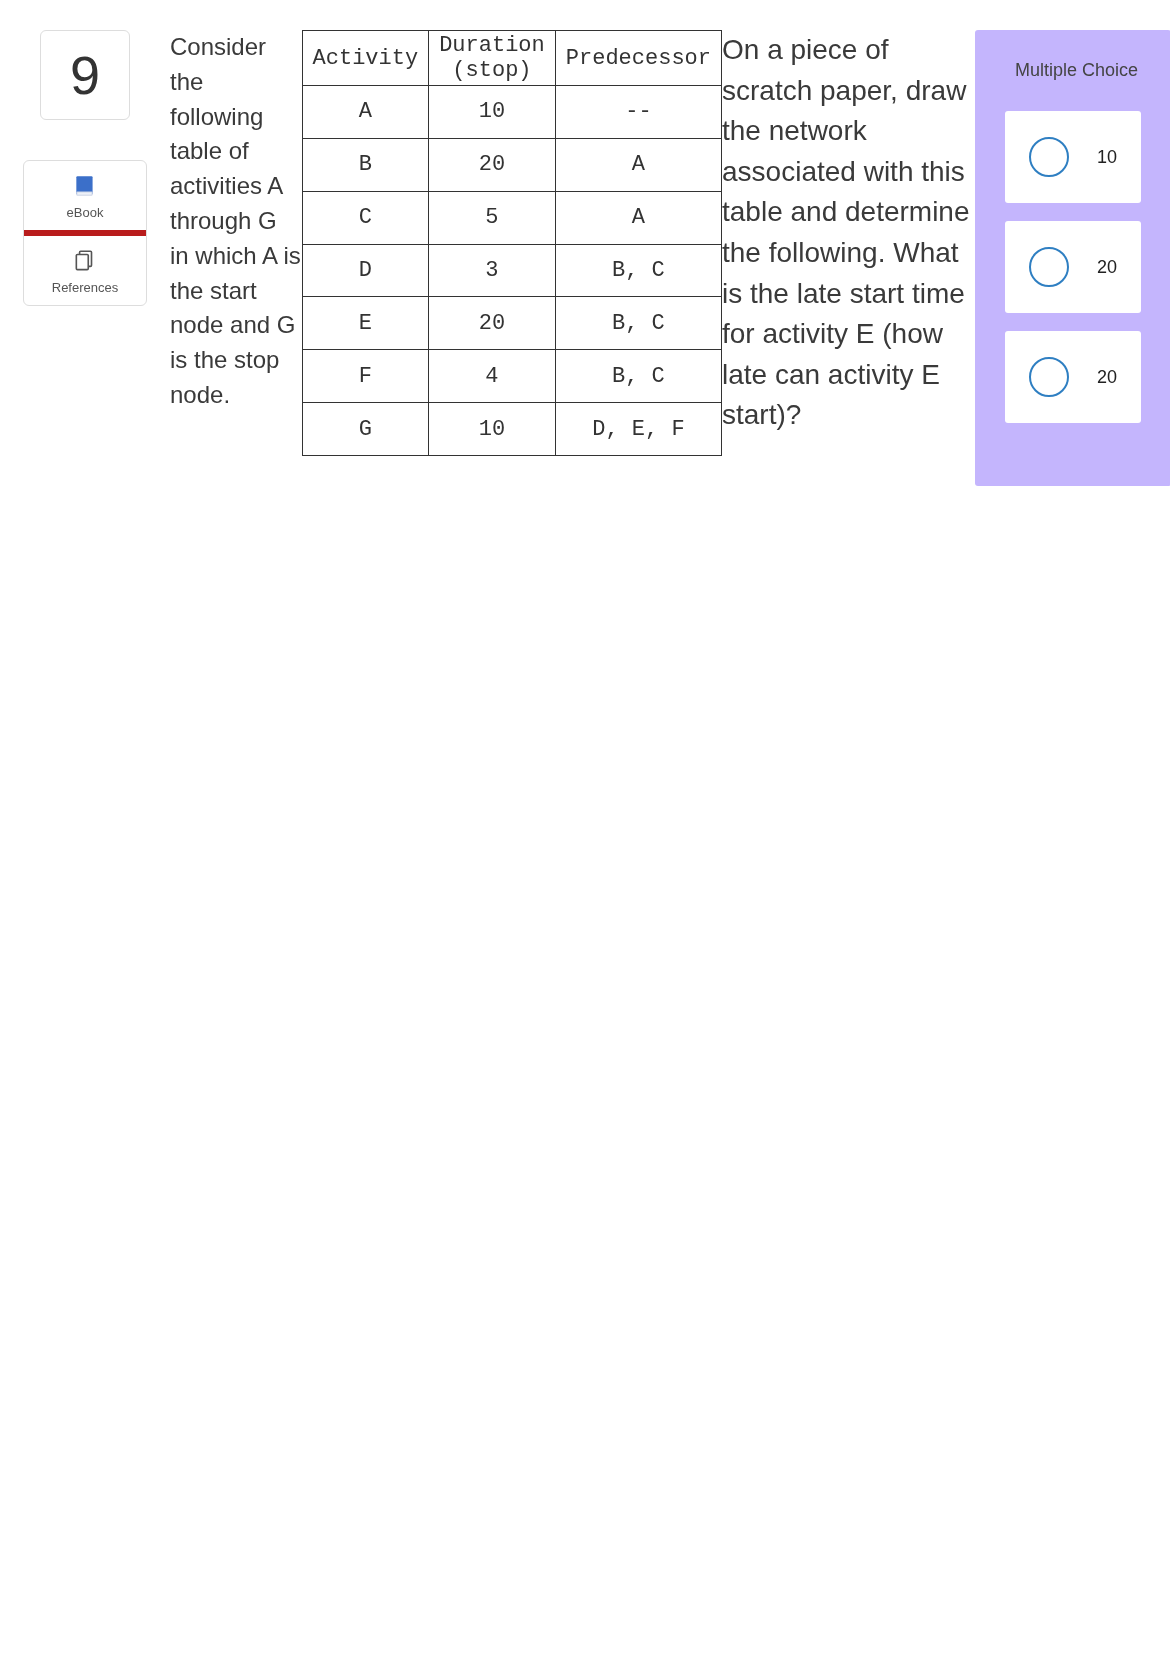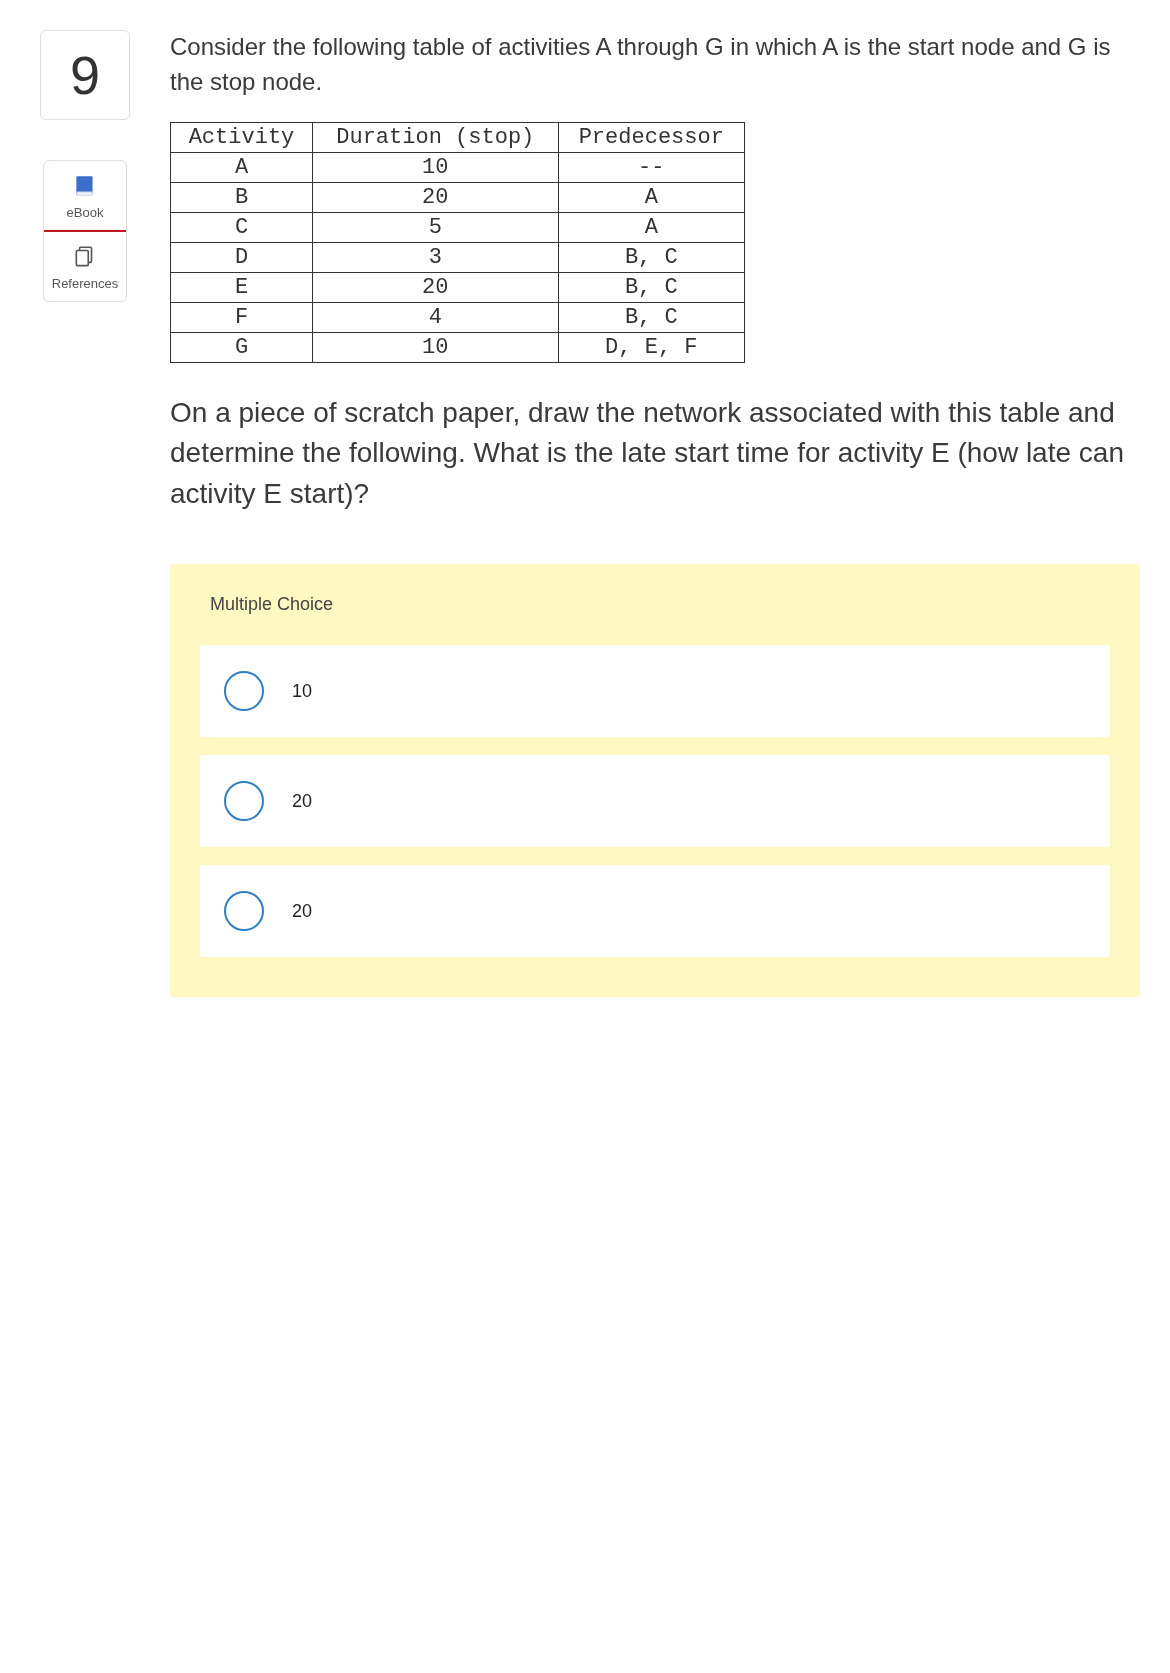--- a/index.html
+++ b/index.html
@@ -33,38 +33,38 @@
     font-size: 54px;
     font-weight: 400;
     color: #333;
   }
   .tool-stack {
     display: flex;
     flex-direction: column;
     border: 1px solid #ddd;
     border-radius: 6px;
     overflow: hidden;
-    width: 84px;
+    width: 124px;
   }
   .tool-item {
     display: flex;
     flex-direction: column;
     align-items: center;
     gap: 6px;
     padding: 12px 6px 10px;
     font-size: 13px;
     color: #555;
     cursor: pointer;
   }
-  .tool-item + .tool-item { border-top: 2px solid #b91c1c; text-align: right; }
+  .tool-item + .tool-item { border-top: 6px solid #b91c1c; text-align: right; }
   .tool-icon { width: 26px; height: 26px; }
   .main {
     flex: 1;
     display: flex;
-    flex-direction: column;
+    flex-direction: row;
   }
   .prompt {
     font-size: 24px;
     line-height: 1.45;
     color: #3a3a3a;
     margin-bottom: 22px;
   }
   table.data {
     border-collapse: collapse;
     font-family: "Courier New", Courier, monospace;
@@ -78,21 +78,21 @@
     text-align: center;
     font-weight: normal;
   }
   .followup {
     font-size: 28px;
     line-height: 1.45;
     color: #3a3a3a;
     margin-bottom: 50px;
   }
   .mc-panel {
-    background: #fef9c3;
+    background: #c4b5fd;
     border-radius: 3px;
     padding: 30px 30px 40px;
   }
   .mc-title {
     font-size: 18px;
     color: #444;
     margin-bottom: 30px;
     padding-left: 10px;
   }
   .options {

